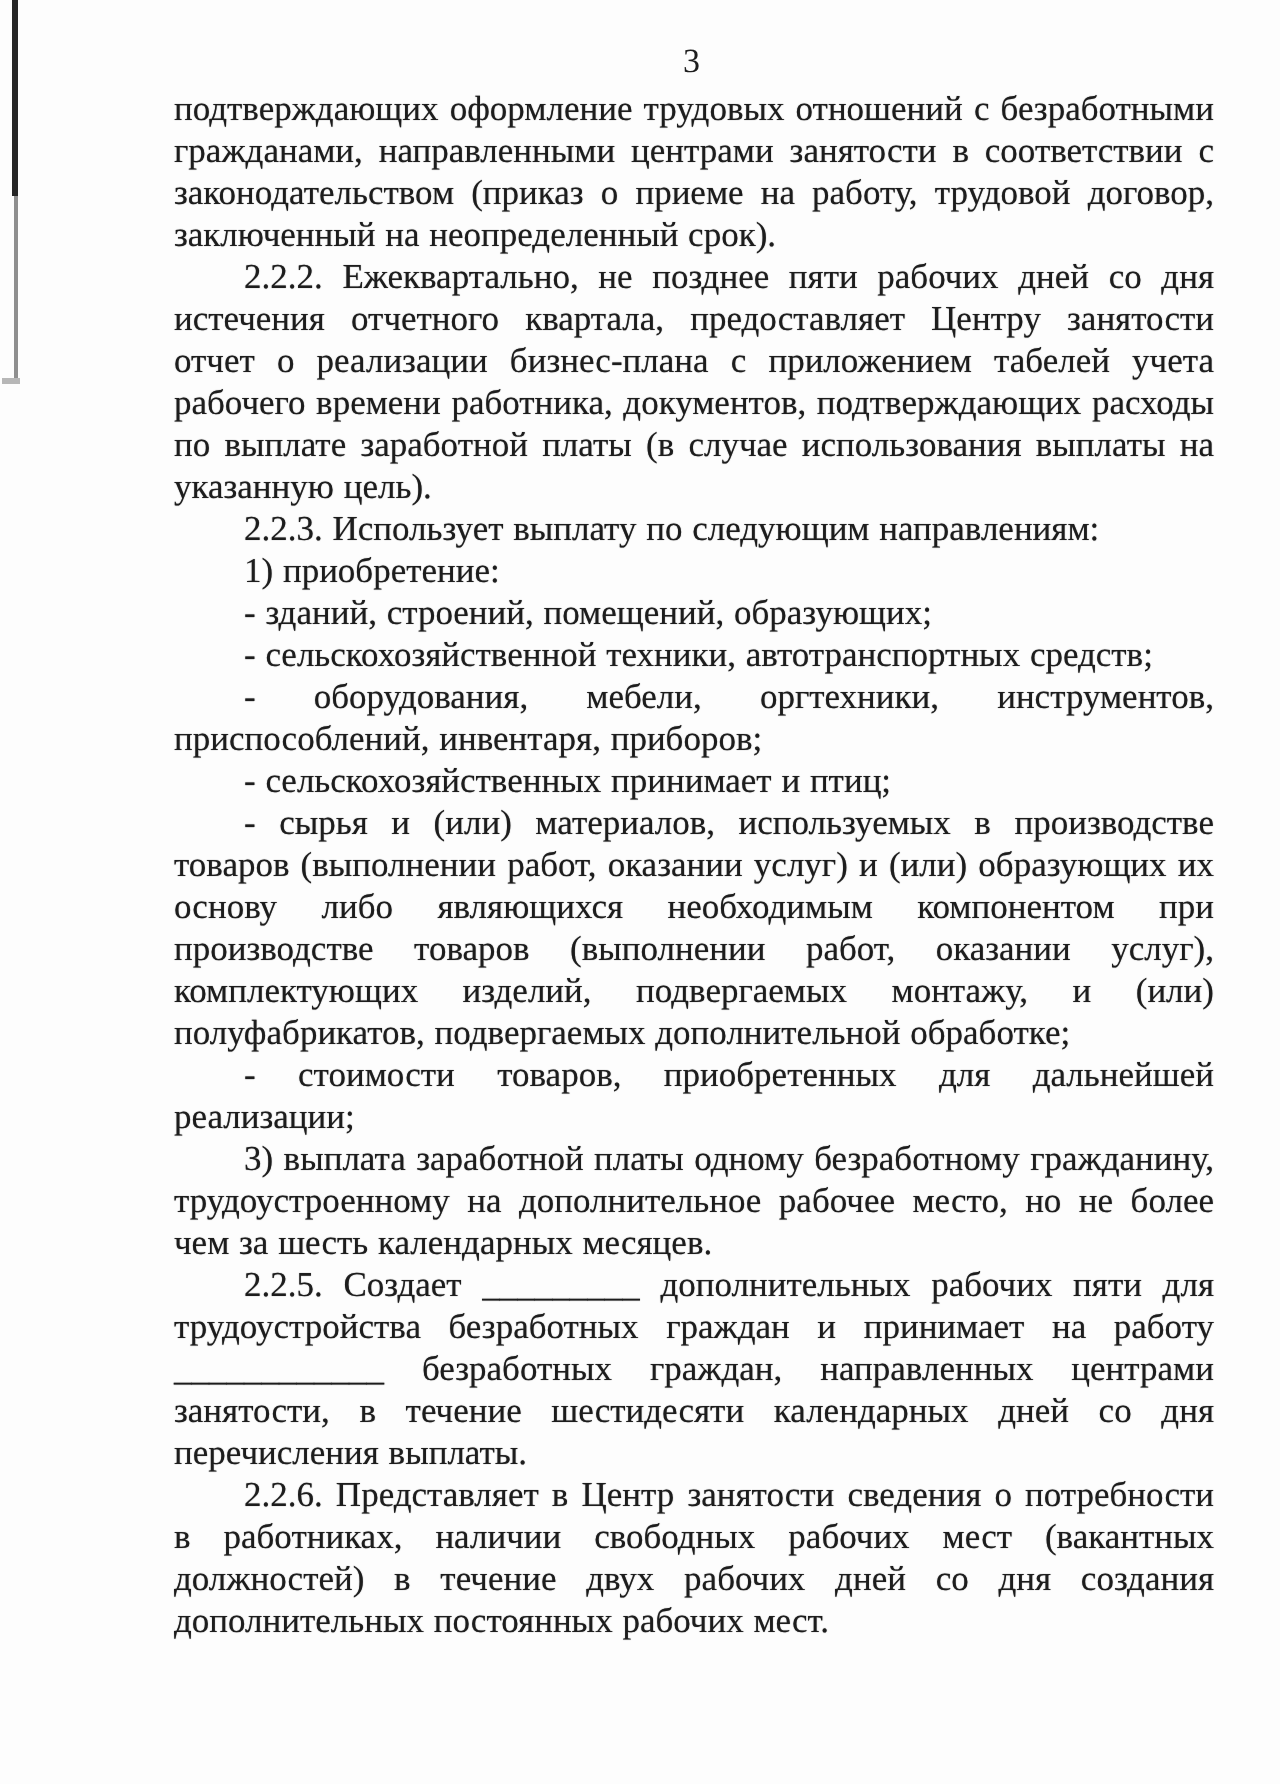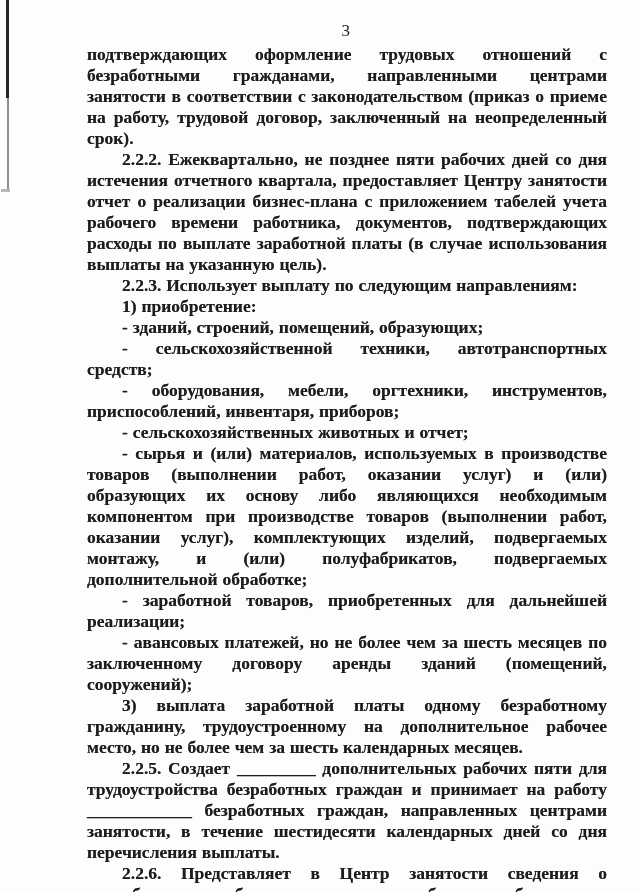--- a/index.html
+++ b/index.html
@@ -20,21 +20,21 @@
   }
   .body-text{
     position:absolute;
     top:44px;left:87px;width:520px;
     font-size:17.5px;
     line-height:21px;
     text-align:justify;
     text-shadow:0 0 .5px rgba(25,25,25,.65);
     word-spacing:.5px;
   }
-  .para{margin:0;font-weight:bold;}
+  .para{margin:0;}
   .para.indent{text-indent:35px;}
   
   .edge-dark{
     position:absolute;left:6px;top:0;width:3px;height:98px;
     background:var(--artifact-dark,#262626);
   }
   .edge-gray{
     position:absolute;left:7px;top:98px;width:2px;height:93px;
     background:var(--artifact-gray,#8f8f8f);
   }
@@ -54,21 +54,20 @@
   <div class="page-number">3</div>
 
   <div class="body-text">
       <p class="para">подтверждающих оформление трудовых отношений с безработными гражданами, направленными центрами занятости в соответствии с законодательством (приказ о приеме на работу, трудовой договор, заключенный на неопределенный срок).</p>
       <p class="para indent">2.2.2. Ежеквартально, не позднее пяти рабочих дней со дня истечения отчетного квартала, предоставляет Центру занятости отчет о реализации бизнес-плана с приложением табелей учета рабочего времени работника, документов, подтверждающих расходы по выплате заработной платы (в случае использования выплаты на указанную цель).</p>
       <p class="para indent">2.2.3. Использует выплату по следующим направлениям:</p>
       <p class="para indent">1) приобретение:</p>
       <p class="para indent">- зданий, строений, помещений, образующих;</p>
       <p class="para indent">- сельскохозяйственной техники, автотранспортных средств;</p>
       <p class="para indent">- оборудования, мебели, оргтехники, инструментов, приспособлений, инвентаря, приборов;</p>
-      <p class="para indent">- сельскохозяйственных животных и отчет;</p>
+      <p class="para indent">- сельскохозяйственных принимает и птиц;</p>
       <p class="para indent">- сырья и (или) материалов, используемых в производстве товаров (выполнении работ, оказании услуг) и (или) образующих их основу либо являющихся необходимым компонентом при производстве товаров (выполнении работ, оказании услуг), комплектующих изделий, подвергаемых монтажу, и (или) полуфабрикатов, подвергаемых дополнительной обработке;</p>
-      <p class="para indent">- заработной товаров, приобретенных для дальнейшей реализации;</p>
-      <p class="para indent">- авансовых платежей, но не более чем за шесть месяцев по заключенному договору аренды зданий (помещений, сооружений);</p>
+      <p class="para indent">- стоимости товаров, приобретенных для дальнейшей реализации;</p>
       <p class="para indent">3) выплата заработной платы одному безработному гражданину, трудоустроенному на дополнительное рабочее место, но не более чем за шесть календарных месяцев.</p>
       <p class="para indent">2.2.5. Создает _________ дополнительных рабочих пяти для трудоустройства безработных граждан и принимает на работу ____________ безработных граждан, направленных центрами занятости, в течение шестидесяти календарных дней со дня перечисления выплаты.</p>
       <p class="para indent">2.2.6. Представляет в Центр занятости сведения о потребности в работниках, наличии свободных рабочих мест (вакантных должностей) в течение двух рабочих дней со дня создания дополнительных постоянных рабочих мест.</p>
     </div>
 </div>
 
 </body></html>

